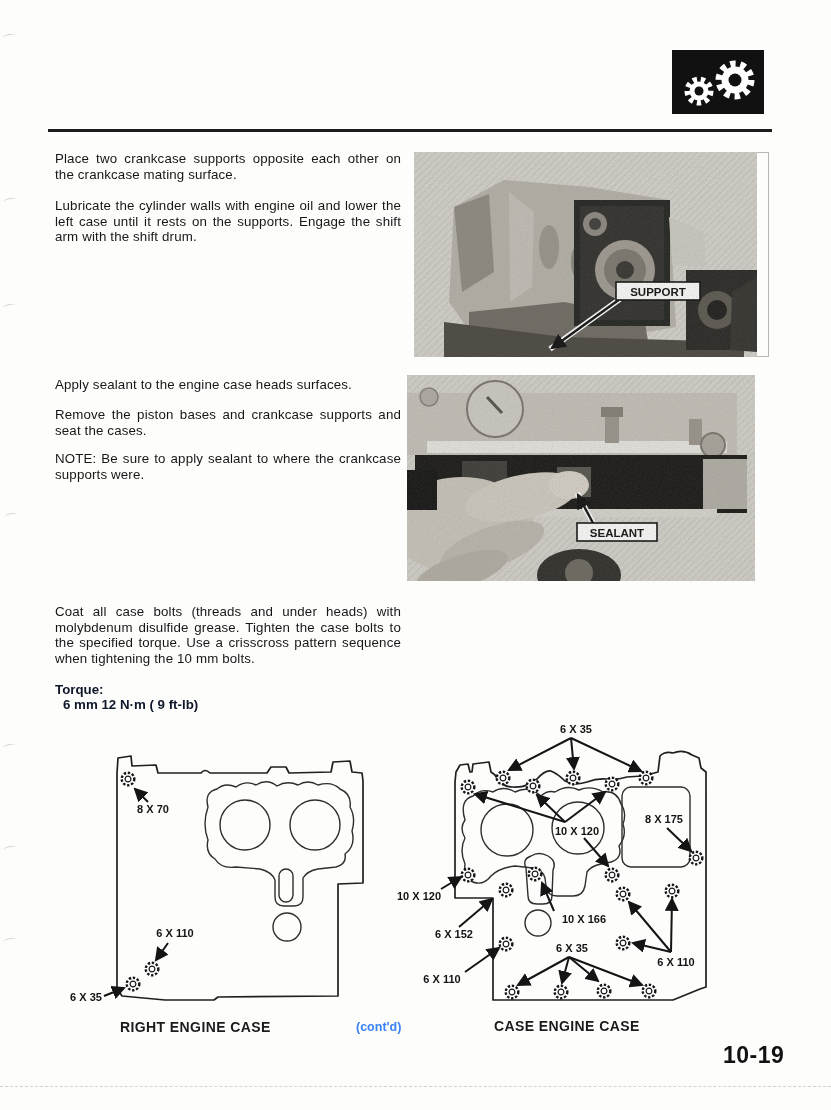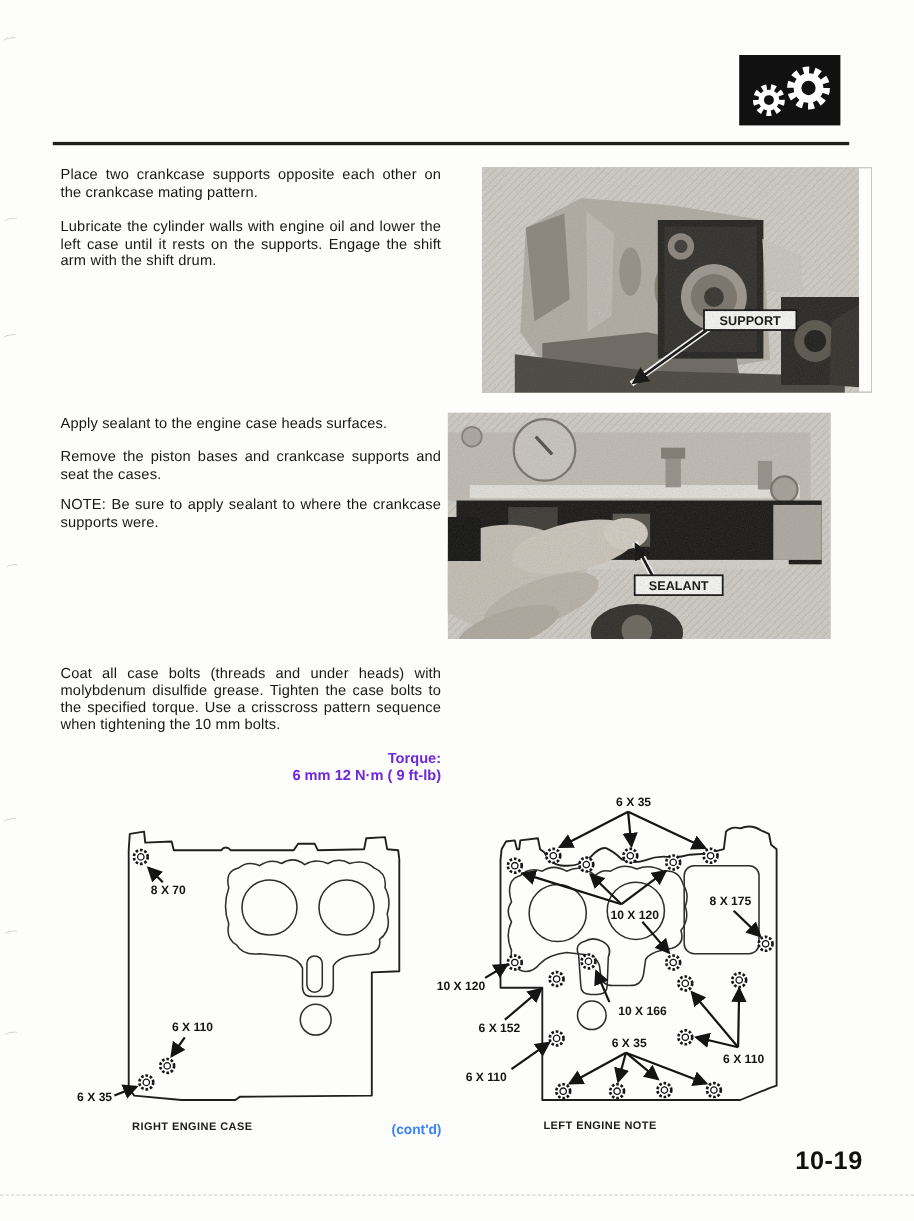--- a/index.html
+++ b/index.html
@@ -13,27 +13,27 @@
   
   #logo-box{left:672px;top:50px;width:92px;height:64px;background:#111;}
   #top-rule{left:48px;top:129px;width:724px;height:3px;background:#1d1d1d;}
   
   .para{
     left:55px;width:346px;
     font-size:13.3px;line-height:15.7px;letter-spacing:.15px;
     text-align:justify;color:#171717;
   }
   .para:last-line{text-align:left;}
-  .torque{left:55px;width:346px;font-size:13.3px;line-height:15.2px;font-weight:bold;color:#6d28d9;text-align:right;}
+  .torque{left:55px;width:346px;font-size:13.3px;line-height:15.2px;font-weight:bold;color:#0f172a;}
   .torque .row{white-space:pre;}
   .torque .indent{padding-left:8px;}
   
   .photo{box-shadow:0 0 0 1px #b9b6b0 inset;}
   
-  .caption{font-size:10px;font-weight:bold;letter-spacing:.4px;color:#1b1b1b;}
+  .caption{font-size:14px;font-weight:bold;letter-spacing:.4px;color:#1b1b1b;}
   #contd{font-size:12.5px;color:#3b82f6;font-weight:bold;}
   #page-number{left:703px;top:1042px;font-size:23px;font-weight:bold;letter-spacing:.5px;color:#111;margin-left:20px;}
   #bottom-edge{left:0;top:1086px;width:831px;height:0;border-top:1px dashed #ccc9c3;opacity:.8;}
   
   .artifact{width:12px;height:5px;border-top:1px solid #c6c4bf;border-radius:60% 40% 50% 50%;transform:rotate(-8deg);opacity:.8;}
   
   .dlabel{font-family:"Liberation Sans",sans-serif;font-size:11px;font-weight:bold;fill:#141414;}
   .plabel{font-family:"Liberation Sans",sans-serif;font-size:11.5px;font-weight:bold;fill:#0d0d0d;}
 </style>
 </head>
@@ -54,33 +54,33 @@
 <div class="abs" id="top-rule"></div>
 
 <div class="abs artifact" style="left:3px;top:34px"></div>
 <div class="abs artifact" style="left:4px;top:198px"></div>
 <div class="abs artifact" style="left:3px;top:304px"></div>
 <div class="abs artifact" style="left:5px;top:513px"></div>
 <div class="abs artifact" style="left:3px;top:744px"></div>
 <div class="abs artifact" style="left:4px;top:846px"></div>
 <div class="abs artifact" style="left:4px;top:938px"></div>
 
-<div class="abs para" style="top:151px">Place two crankcase supports opposite each other on the crankcase mating pattern.</div>
+<div class="abs para" style="top:151px">Place two crankcase supports opposite each other on the crankcase mating surface.</div>
 <div class="abs para" style="top:198px">Lubricate the cylinder walls with engine oil and lower the left case until it rests on the supports. Engage the shift arm with the shift drum.</div>
 <div class="abs para" style="top:377px">Apply sealant to the engine case heads surfaces.</div>
 <div class="abs para" style="top:407px">Remove the piston bases and crankcase supports and seat the cases.</div>
 <div class="abs para" style="top:451px">NOTE: Be sure to apply sealant to where the crankcase supports were.</div>
 <div class="abs para" style="top:604px">Coat all case bolts (threads and under heads) with molybdenum disulfide grease. Tighten the case bolts to the specified torque. Use a crisscross pattern sequence when tightening the 10 mm bolts.</div>
 
 <div class="abs torque" style="top:682px">
   <div class="row">Torque:</div>
   <div class="row indent">6 mm 12 N·m ( 9 ft-lb)</div>
 </div>
 
-<div class="abs photo" style="left:438px;top:152px;width:355px;height:205px">
+<div class="abs photo" style="left:414px;top:152px;width:355px;height:205px">
   <svg width="343" height="205" viewBox="0 0 343 205">
     <defs>
       <pattern id="hatch1" width="5" height="5" patternTransform="rotate(45)" patternUnits="userSpaceOnUse">
         <rect width="5" height="5" fill="#d7d4ce"></rect>
         <line x1="0" y1="0" x2="0" y2="5" stroke="#c3bfb7" stroke-width="1.4"></line>
       </pattern>
       <filter id="grain1">
           <feTurbulence type="fractalNoise" baseFrequency="0.9" numOctaves="2" result="n"></feTurbulence>
         <feColorMatrix in="n" type="matrix" values="0 0 0 0 0.2  0 0 0 0 0.2  0 0 0 0 0.18  0 0 0 0.55 0"></feColorMatrix>
       </filter>
@@ -289,15 +289,15 @@
     <text class="dlabel" x="59" y="238" text-anchor="middle">6 X 152</text>
     <text class="dlabel" x="189" y="223" text-anchor="middle">10 X 166</text>
     <text class="dlabel" x="47" y="283" text-anchor="middle">6 X 110</text>
     <text class="dlabel" x="177" y="252" text-anchor="middle">6 X 35</text>
     <text class="dlabel" x="281" y="266" text-anchor="middle">6 X 110</text>
   </svg>
 </div>
 
 <div class="abs caption" style="left:120px;top:1019px">RIGHT ENGINE CASE</div>
 <div class="abs" id="contd" style="left:356px;top:1020px">(cont'd)</div>
-<div class="abs caption" style="left:494px;top:1018px">LEFT ENGINE NOTE</div>
+<div class="abs caption" style="left:494px;top:1018px">CASE ENGINE CASE</div>
 <div class="abs" id="page-number">10-19</div>
 <div class="abs" id="bottom-edge"></div>
 
 </body></html>

